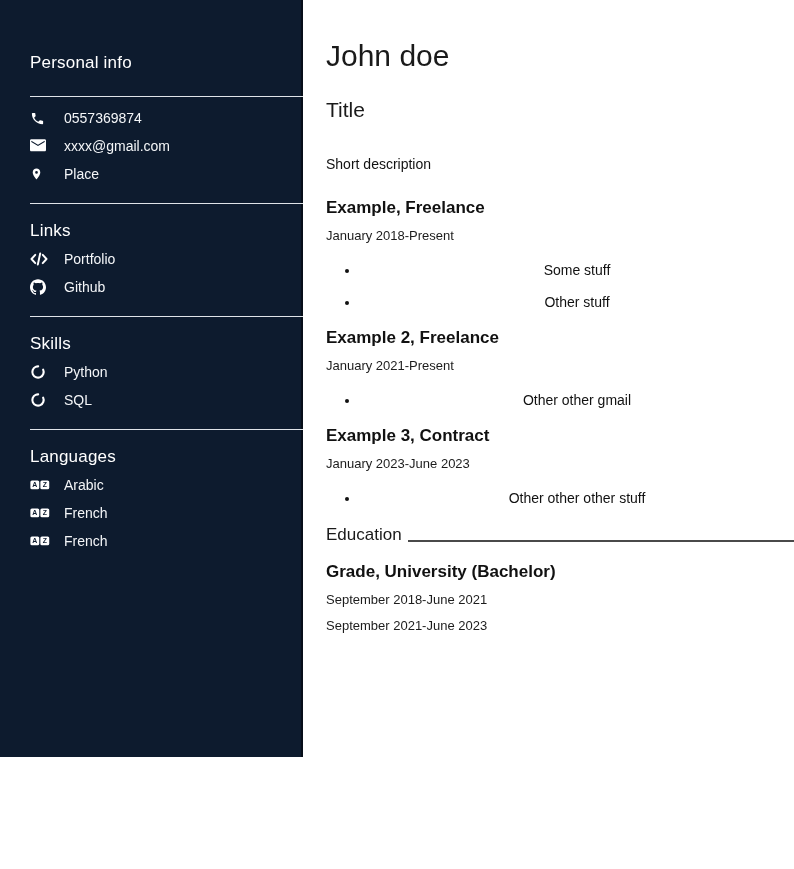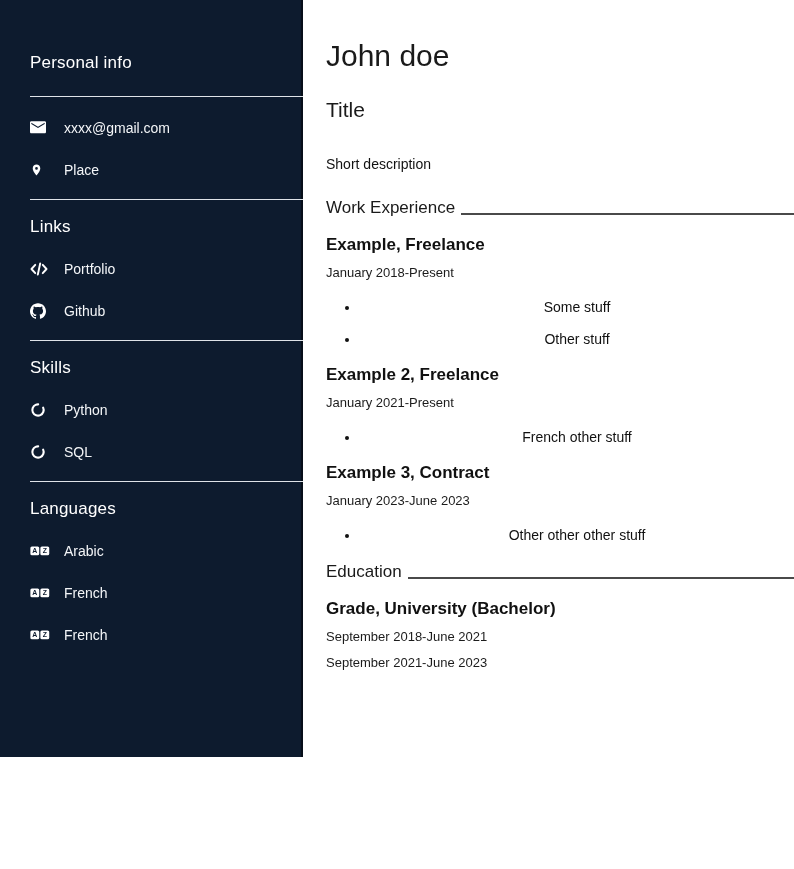--- a/index.html
+++ b/index.html
@@ -26,21 +26,21 @@
     font-size: 17px; font-weight: 400;
     margin: 16px 0 0; line-height: 22px;
     letter-spacing: 0.2px;
   }
   .sidebar h2.first { margin-top: 0; }
   .divider {
     border: none; border-top: 1.5px solid #dfe3e8;
     margin: 18px 0 0 0; width: 100%;
   }
   .divider.first { margin-top: 22px; }
-  .srow { display: flex; align-items: center; margin-top: 20px; height: 22px; }
+  .srow { display: flex; align-items: center; margin-top: 6px; height: 22px; }
   .srow.mt10 { margin-top: 10px; }
   .srow .icon {
     width: 20px; height: 17px;
     display: inline-flex; align-items: center; justify-content: flex-start;
     flex: 0 0 20px;
   }
   .srow .slabel { margin-left: 14px; font-size: 14px; color: #f4f6f8; }
 
   
   .content {
@@ -73,20 +73,28 @@
 </head>
 <body>
 
 <div class="page">
 
   <aside class="sidebar">
 
     <h2 class="first">Personal info</h2>
     <hr class="divider first">
 
+    <div class="srow mt10">
+      <span class="icon">
+        <svg width="15" height="15" viewBox="0 0 24 24">
+            <path fill="#ffffff" d="M6.62 10.79c1.44 2.83 3.76 5.14 6.59 6.59l2.2-2.2c.27-.27.67-.36 1.02-.24 1.12.37 2.33.57 3.57.57.55 0 1 .45 1 1V20c0 .55-.45 1-1 1-9.39 0-17-7.61-17-17 0-.55.45-1 1-1h3.5c.55 0 1 .45 1 1 0 1.25.2 2.45.57 3.57.11.35.03.74-.25 1.02l-2.2 2.2z"></path>
+          </svg>
+      </span>
+      <span class="slabel">0557369874</span>
+    </div>
 
     <div class="srow">
       <span class="icon">
         <svg width="16" height="14" viewBox="0 0 24 20">
             <path fill="#ffffff" d="M22 0H2C.9 0 .01.9.01 2L0 16c0 1.1.9 2 2 2h20c1.1 0 2-.9 2-2V2c0-1.1-.9-2-2-2zm0 4l-10 6L2 4V2l10 6 10-6v2z"></path>
           </svg>
       </span>
       <span class="slabel">xxxx@gmail.com</span>
     </div>
 
@@ -185,39 +193,35 @@
     </div>
 
   </aside>
 
   <main class="content">
 
     <h1>John doe</h1>
     <div class="subtitle">Title</div>
     <div class="desc">Short description</div>
 
-    <div class="section-head">
-      <span>Work Experience</span>
-      <span class="rule"></span>
-    </div>
 
     <div class="entry">
       <h3>Example, Freelance</h3>
       <div class="period">January 2018-Present</div>
       <ul>
         <li>Some stuff</li>
         <li>Other stuff</li>
       </ul>
     </div>
 
     <div class="entry">
       <h3>Example 2, Freelance</h3>
       <div class="period">January 2021-Present</div>
       <ul>
-        <li>French other stuff</li>
+        <li>Other other gmail</li>
       </ul>
     </div>
 
     <div class="entry">
       <h3>Example 3, Contract</h3>
       <div class="period">January 2023-June 2023</div>
       <ul>
         <li>Other other other stuff</li>
       </ul>
     </div>

